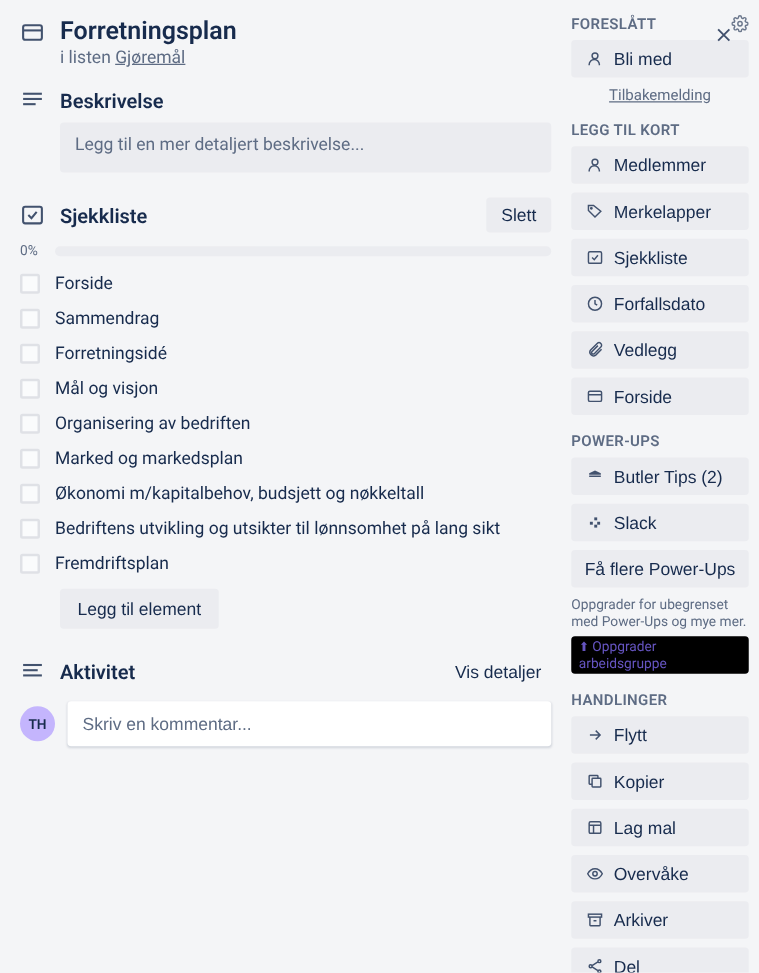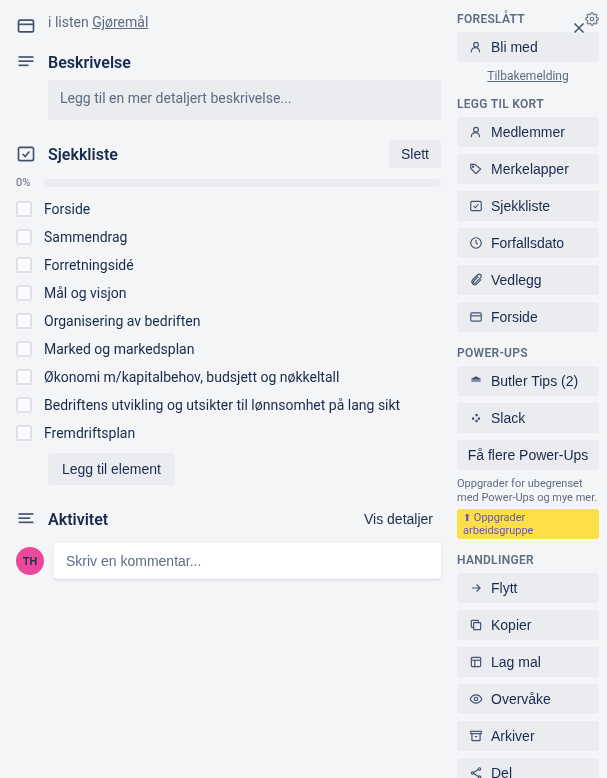--- a/index.html
+++ b/index.html
@@ -29,33 +29,33 @@
 .progress-pct { width: 28px; font-size: 11px; color: #5e6c84; }
 .progress-bar { flex: 1; height: 8px; background: #ebecf0; border-radius: 4px; }
 
 .check-item { display: flex; align-items: center; padding: 6px 0; margin-left: 0; }
 .checkbox { width: 16px; height: 16px; border: 2px solid #dfe1e6; border-radius: 2px; background: #fafbfc; cursor: pointer; margin-right: 12px; flex-shrink: 0; }
 .check-label { font-size: 14px; color: #172b4d; }
 
 .add-item-btn { background: #ebecf0; border: none; border-radius: 3px; padding: 8px 14px; font-size: 14px; color: #172b4d; cursor: pointer; margin-left: 32px; margin-top: 6px; }
 
 .activity-row { display: flex; align-items: center; margin-top: 10px; }
-.avatar { width: 28px; height: 28px; border-radius: 50%; background: #ec4899; color: #172b4d; font-size: 11px; font-weight: 600; display: flex; align-items: center; justify-content: center; margin-right: 10px; flex-shrink: 0; }
+.avatar { width: 28px; height: 28px; border-radius: 50%; background: #c4b5fd; color: #172b4d; font-size: 11px; font-weight: 600; display: flex; align-items: center; justify-content: center; margin-right: 10px; flex-shrink: 0; }
 .comment-input { flex: 1; border: none; background: #fff; border-radius: 3px; padding: 10px 12px; font-size: 14px; color: #172b4d; box-shadow: 0 1px 2px rgba(9,30,66,0.15); }
 .comment-input::placeholder { color: #5e6c84; }
 
 .side-head { font-size: 12px; font-weight: 600; color: #5e6c84; text-transform: uppercase; margin-bottom: 6px; margin-top: 14px; display: flex; align-items: center; justify-content: space-between; letter-spacing: 0.3px; }
 .side-head:first-child { margin-top: 0; }
 .gear { color: #6b778c; cursor: pointer; font-size: 14px; }
 .side-btn { display: flex; align-items: center; width: 100%; background: #ebecf0; border: none; border-radius: 3px; padding: 7px 10px; font-size: 14px; color: #172b4d; cursor: pointer; margin-bottom: 7px; text-align: left; }
 .side-btn-icon { width: 18px; margin-right: 6px; display: inline-flex; align-items: center; justify-content: center; color: #42526e; }
 .side-btn.center { justify-content: center; }
 .feedback-link { font-size: 12px; color: #5e6c84; display: block; text-align: center; margin-bottom: 8px; }
 .upgrade-note { font-size: 11px; color: #5e6c84; line-height: 14px; margin-bottom: 4px; }
-.upgrade-badge { display: inline-block; background: #fde047; color: #6554c0; font-size: 11px; padding: 2px 6px; border-radius: 3px; cursor: pointer; }
+.upgrade-badge { display: inline-block; background: #000000; color: #6554c0; font-size: 11px; padding: 2px 6px; border-radius: 3px; cursor: pointer; }
 .upgrade-badge::before { content: "⬆ "; font-size: 10px; }
 
 svg { display: block; }
 </style>
 </head>
 <body>
 
 <div class="close-btn">
   <svg width="18" height="18" viewBox="0 0 24 24" fill="none" stroke="currentColor" stroke-width="2">
       <path d="M18 6L6 18M6 6l12 12"></path>
@@ -66,20 +66,21 @@
   <div class="main">
 
     <div class="header">
       <div class="header-icon">
         <svg width="20" height="20" viewBox="0 0 24 24" fill="none" stroke="currentColor" stroke-width="2">
             <rect x="3" y="5" width="18" height="14" rx="2"></rect>
             <line x1="3" y1="10" x2="21" y2="10"></line>
           </svg>
       </div>
       <div class="header-content">
+        <div class="card-title">Forretningsplan</div>
         <div class="list-line">
           <span>i listen</span>
           <a href="#">Gjøremål</a>
         </div>
       </div>
     </div>
 
     <div class="section">
       <div class="section-head">
         <div class="section-icon">

